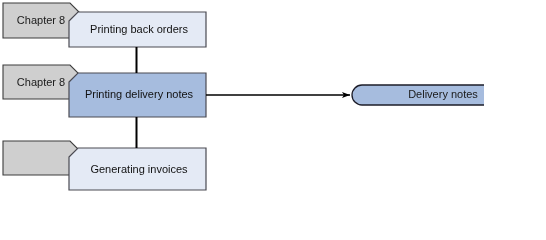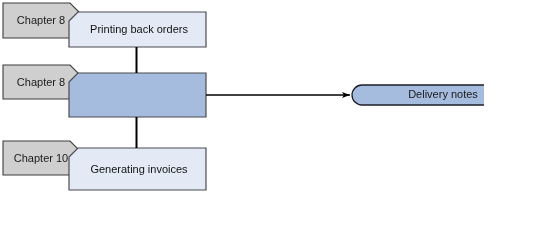--- a/index.html
+++ b/index.html
@@ -86,20 +86,20 @@
 
     <rect x="352" y="85" width="182" height="20" rx="10" ry="10" fill="#a6bcde" stroke="#1c1c28" stroke-width="1.3"></rect>
   </svg>
 
   <div class="node-label chapter-label center-x" style="left:41px; top:15px;">Chapter 8</div>
 
   <div class="node-label proc-label center-x" style="left:139px; top:24px;">Printing back orders</div>
 
   <div class="node-label chapter-label center-x" style="left:41px; top:77px;">Chapter 8</div>
 
+  <div class="node-label proc-label center-x" style="left:139px; top:89px;">Printing delivery notes</div>
 
-  <div class="node-label chapter-label center-x" style="left:41px; top:153px;">Chapter 10</div>
 
   <div class="node-label proc-label center-x" style="left:139px; top:164px;">Generating invoices</div>
 
   <div class="node-label store-label center-x" style="left:443px; top:89px;">Delivery notes</div>
 
 </div>
 
 </body></html>

